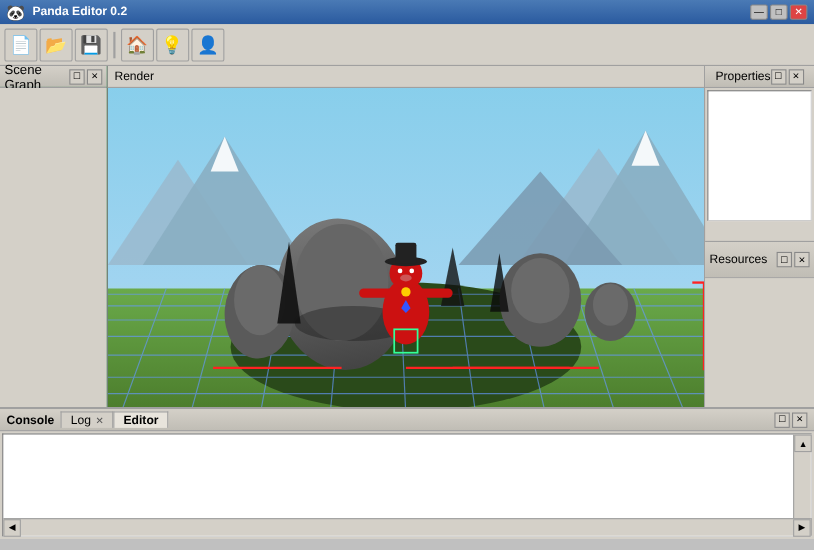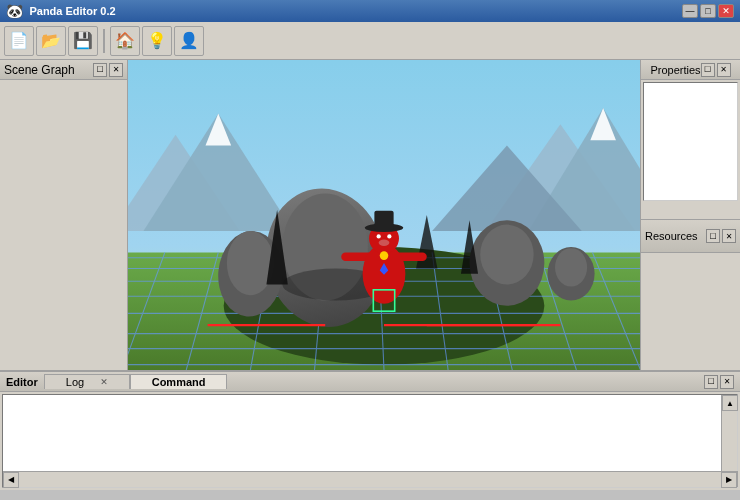--- a/index.html
+++ b/index.html
@@ -76,21 +76,21 @@
     }
 
     
     #main-area {
       display: flex;
       height: 310px;
     }
 
     
     #scene-graph {
-      width: 128px;
+      width: 98px;
       border-right: 1px solid #a0a0a0;
       background: #15803d;
       display: flex;
       flex-direction: column;
     }
     #scene-graph-header {
       background: linear-gradient(to bottom, #d4d0c8, #c0bdb5);
       border-bottom: 1px solid #a0a0a0;
       padding: 2px 4px;
       display: flex;
@@ -182,29 +182,29 @@
       display: flex;
       align-items: center;
       justify-content: space-between;
     }
     #console-tabs {
       display: flex;
       align-items: center;
       gap: 0;
     }
     .console-tab {
-      padding: 1px 21px;
+      padding: 1px 8px;
       background: #d4d0c8;
       border: 1px solid #a0a0a0;
       border-bottom: none;
       font-size: 11px;
       cursor: pointer;
       display: flex;
       align-items: center;
-      gap: 16px;
+      gap: 4px;
     }
     .console-tab.active {
       background: #e8e4dc;
       font-weight: bold;
     }
     .tab-close {
       font-size: 9px;
       color: #555;
     }
     #console-content {
@@ -308,20 +308,23 @@
       <span>Scene Graph</span>
       <div class="panel-ctrl-btn">
         <div class="small-btn">☐</div>
         <div class="small-btn">✕</div>
       </div>
     </div>
     <div id="scene-graph-content"></div>
   </div>
 
   <div id="render-panel">
+    <div id="render-header">
+      <span>Render</span>
+    </div>
     <div id="render-viewport">
       
       <svg width="100%" height="100%" viewBox="0 0 510 290" preserveAspectRatio="xMidYMid slice">
 
         <defs>
           <linearGradient id="skyGrad" x1="0" y1="0" x2="0" y2="1">
             <stop offset="0%" stop-color="#87CEEB"></stop>
             <stop offset="60%" stop-color="#a0d4f0"></stop>
             <stop offset="100%" stop-color="#c8e8b0"></stop>
           </linearGradient>
@@ -452,27 +455,27 @@
       </div>
     </div>
     <div id="resources-content"></div>
   </div>
 
 </div>
 
 <div id="console-panel">
   <div id="console-header">
     <div id="console-tabs">
-      <span style="font-size:11px;margin-right:6px;font-weight:bold;">Editor</span>
+      <span style="font-size:11px;margin-right:6px;font-weight:bold;">Console</span>
       <div class="console-tab">
         <span>Log</span>
         <span class="tab-close">✕</span>
       </div>
       <div class="console-tab active">
-        <span>Command</span>
+        <span>Editor</span>
       </div>
     </div>
     <div class="panel-ctrl-btn">
       <div class="small-btn">☐</div>
       <div class="small-btn">✕</div>
     </div>
   </div>
   <div id="console-content">
     <div id="console-scrollbar">
       <div class="scroll-btn">▲</div>

